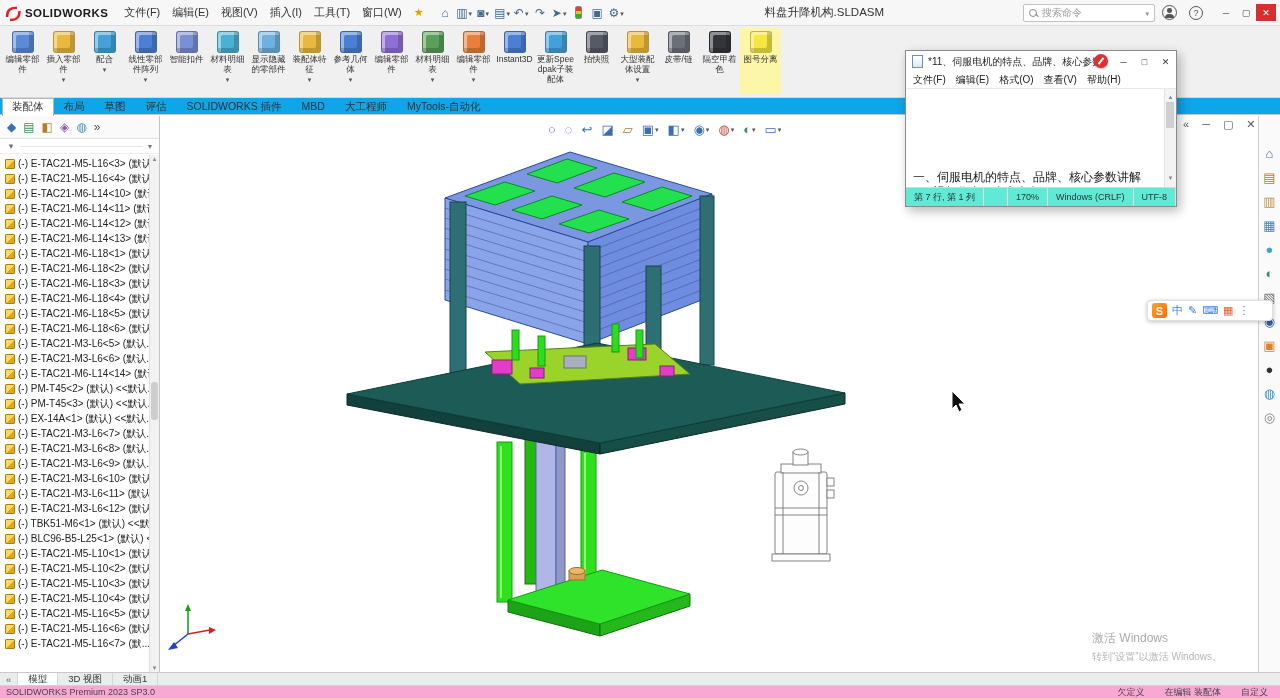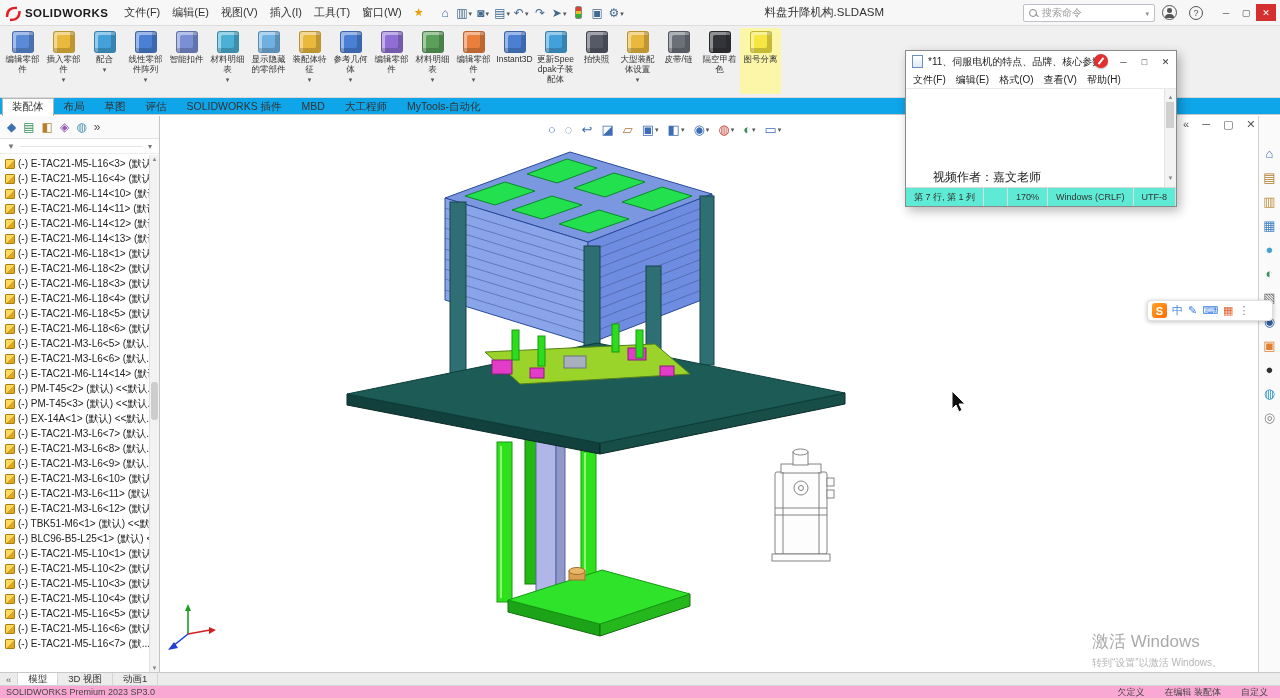--- a/index.html
+++ b/index.html
@@ -113,21 +113,21 @@
     border-left:1px solid #d0d0d0;display:flex;flex-direction:column;align-items:center;
     padding-top:30px;gap:9px;font-size:13px}
   #sogou{position:absolute;left:1147px;top:300px;width:126px;height:21px;background:#fff;
     border:1px solid #e0e0e0;border-radius:4px;box-shadow:0 1px 4px rgba(0,0,0,.25);
     display:flex;align-items:center;gap:5px;padding:0 4px;font-size:11px;z-index:40}
   .slogo{width:15px;height:15px;border-radius:3px;background:linear-gradient(135deg,#ffa32a,#ff6a00);
     color:#fff !important;font-weight:bold;font-size:11px;display:flex;align-items:center;justify-content:center}
 
   
   #watermark{position:absolute;left:1092px;top:630px;color:#aaa;z-index:20}
-  .wm1{font-size:17px}
+  .wm1{font-size:12px}
   .wm2{font-size:10px;margin-top:3px;color:#b5b5b5}
 
   
   #bottomtabs{position:absolute;left:0;right:0;bottom:13px;height:13px;background:#ececec;
     border-top:1px solid #c9c9c9;display:flex;align-items:stretch;font-size:9.5px;color:#333}
   .bback{padding:0 6px;display:flex;align-items:center;color:#666;border-right:1px solid #d5d5d5}
   .btab{padding:0 10px;display:flex;align-items:center;border-right:1px solid #d5d5d5}
   .btab.active{background:#fff}
   #statusbar{position:absolute;left:0;right:0;bottom:0;height:13px;background:#f9a8d4;
     border-top:1px solid #d2d2d2;display:flex;align-items:center;font-size:9px;color:#444;padding:0 6px}
@@ -748,21 +748,21 @@
       <span>查看(V)</span>
       <span>帮助(H)</span>
     </div>
   <div class="nbody">
     
     <div class="nsb">
       <span class="up">▲</span>
       <span class="dn">▼</span>
     </div>
     <div class="nsthumb"></div>
-  <div>      视频作者：嘉文老师</div><div></div></div>
+  <div>一、伺服电机的特点、品牌、核心参数讲解</div><div>      视频作者：嘉文老师</div><div></div></div>
   <div class="nstatus">
     <span class="cell">第 7 行, 第 1 列</span>
     <span class="fill"></span>
     <span class="cell">170%</span>
     <span class="cell">Windows (CRLF)</span>
     <span class="cell">UTF-8</span>
   </div>
 </div>
 
 <div id="cornerbar">

